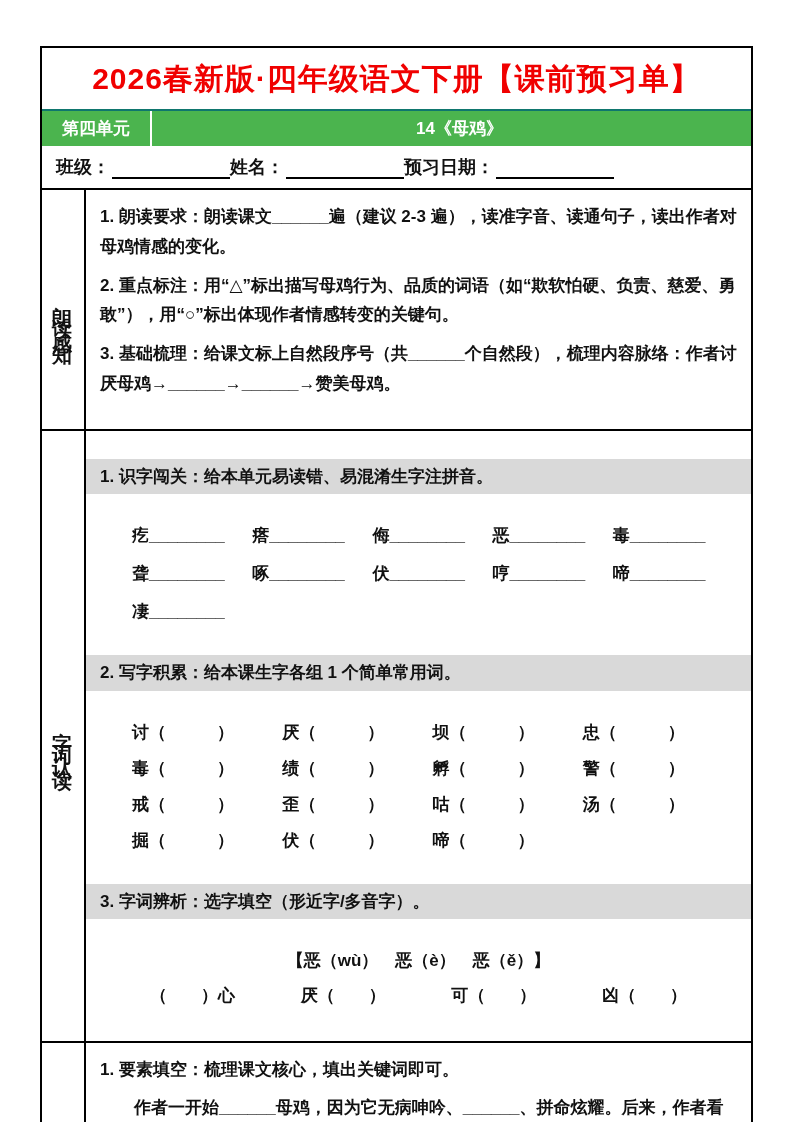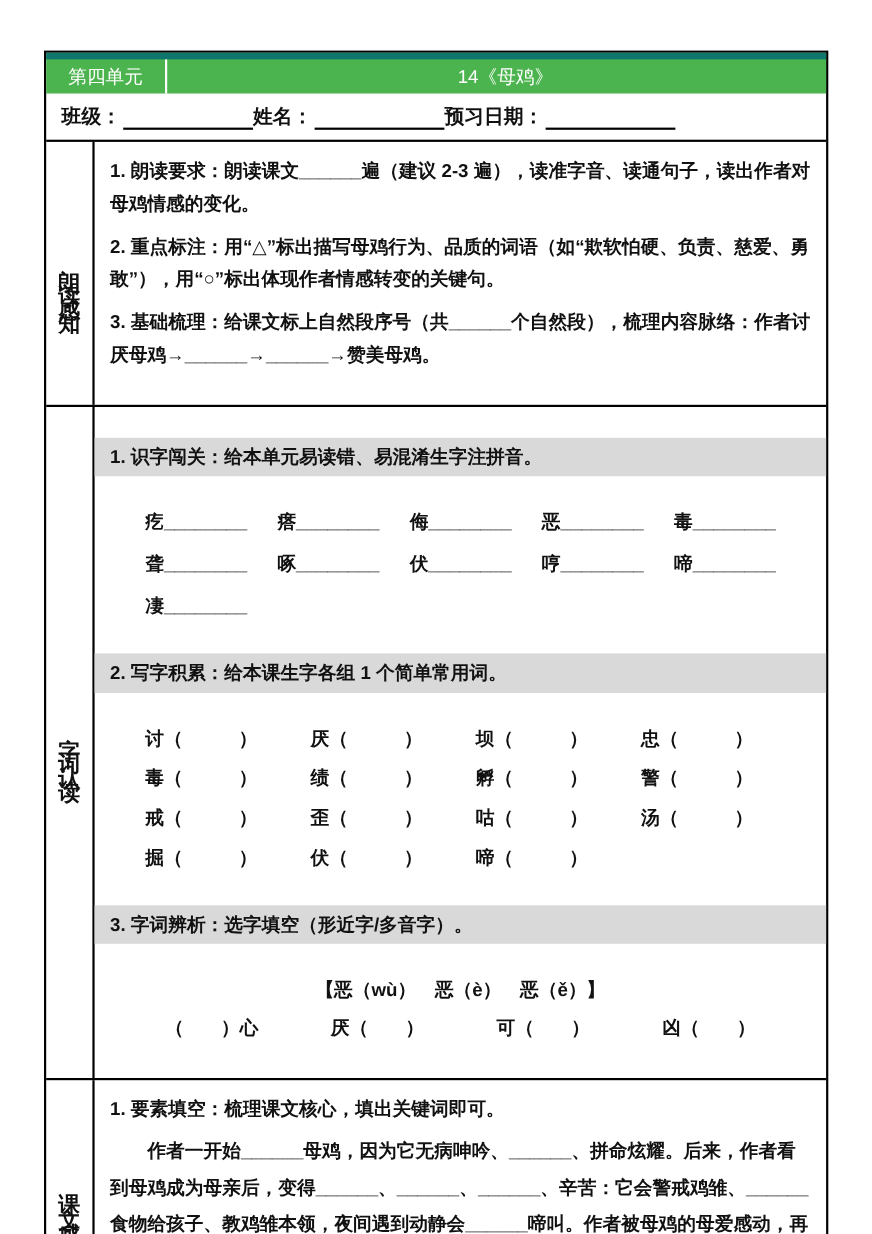--- a/index.html
+++ b/index.html
@@ -24,23 +24,23 @@
     font-size: 30px;
     font-weight: 800;
     letter-spacing: 1px;
     padding: 11px 4px 9px 4px;
     white-space: nowrap;
   }
   .unit-bar {
     display: flex;
     background: #4bb44e;
     color: #fff;
-    font-weight: 400;
+    font-weight: 700;
     font-size: 17px;
-    border-top: 6px solid #0f766e;
+    border-top: 2px solid #0f766e;
     height: 37px;
     align-items: stretch;
     gap: 16px;
   }
   .unit-cell {
     display: flex;
     align-items: center;
     justify-content: center;
     white-space: nowrap;
   }
@@ -144,20 +144,21 @@
     border-radius: 50%;
     background: conic-gradient(#f5a623, #e8491d, #f7b733, #e8491d, #f5a623);
   }
 </style>
 </head>
 <body>
 
 <div class="page-root">
   <div class="sheet">
 
+    <div class="title">2026春新版·四年级语文下册【课前预习单】</div>
 
     <div class="unit-bar">
       <div class="unit-cell cell-unit">第四单元</div>
       <div class="unit-cell cell-lesson">14《母鸡》</div>
     </div>
 
     <div class="info-row">
       <div class="info-item">
         <span>班级：</span>
         <span class="blank-line"></span>

